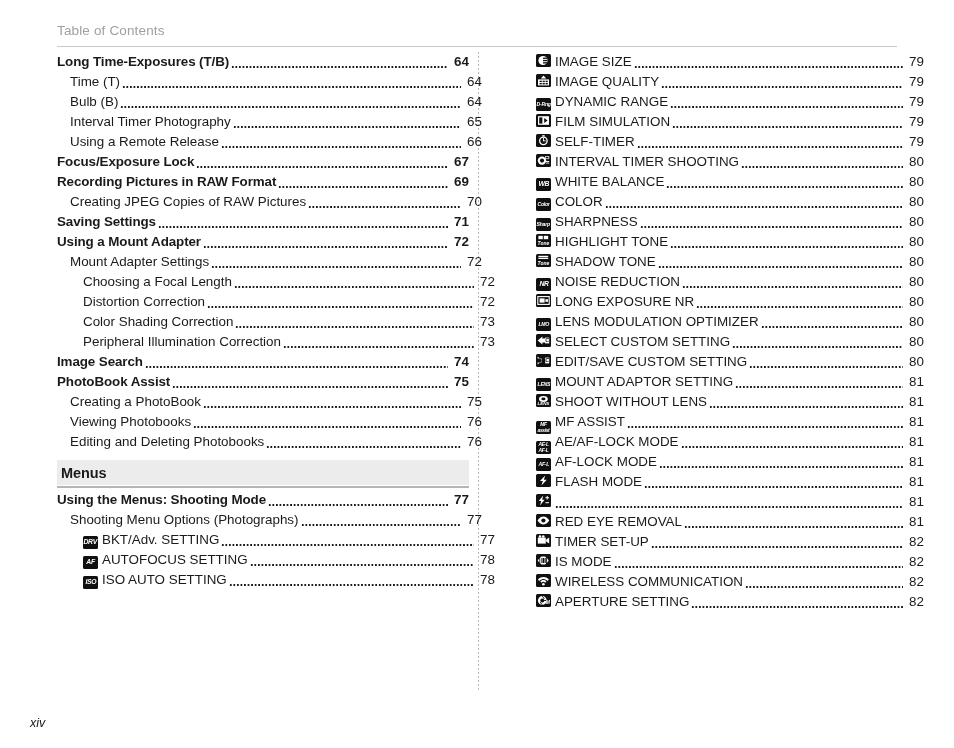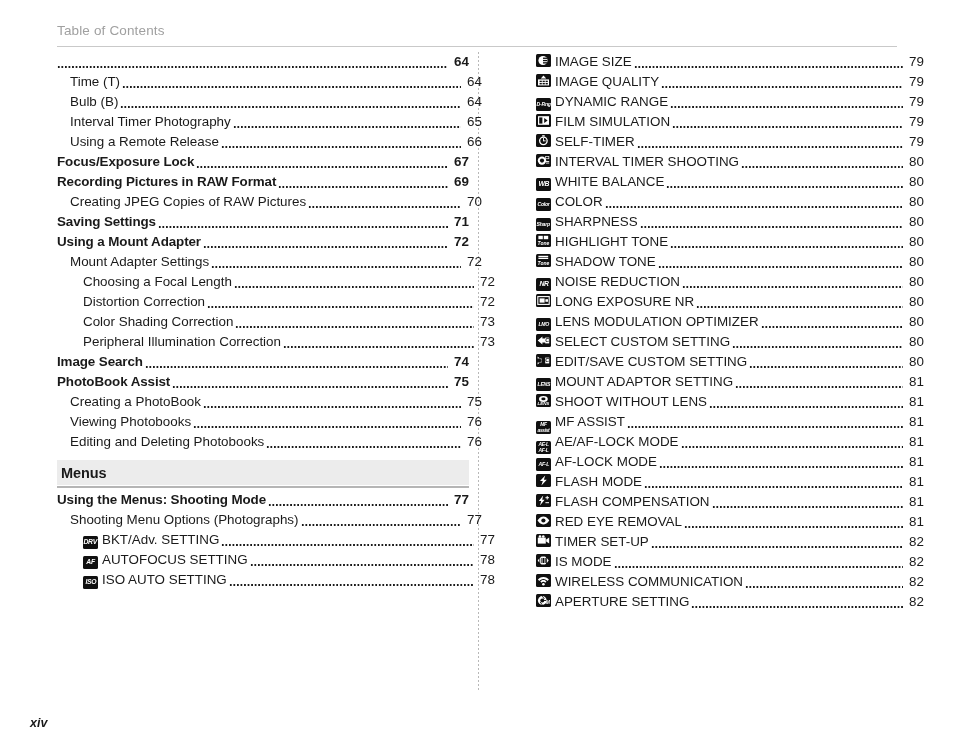--- a/index.html
+++ b/index.html
@@ -164,37 +164,38 @@
     align-items: center;
     font-style: italic;
   }
 
   
   #page-footer {
     position: absolute;
     left: 30px;
     bottom: 18px;
     font-size: 12.5px;
-    font-weight: bold;
+    font-weight: normal;
     font-style: italic;
     color: #1a1a1a;
   }
 </style>
 </head>
 <body>
 
 <div id="page-header">
   <div class="header-text">Table of Contents</div>
 </div>
 <div id="header-rule"></div>
 
 <div id="column-divider"></div>
 
 <div class="column" id="left-column">
     <div class="toc-row lvl0">
+      <span class="title">Long Time-Exposures (T/B)</span>
       <span class="leader"></span>
       <span class="pagenum">64</span>
     </div>
     <div class="toc-row lvl1">
       <span class="title">Time (T)</span>
       <span class="leader"></span>
       <span class="pagenum">64</span>
     </div>
     <div class="toc-row lvl1">
       <span class="title">Bulb (B)</span>
@@ -612,21 +613,20 @@
       <span class="icon-cell">
         <span class="badge">
           <svg width="13" height="11" viewBox="0 0 13 11">
             <path d="M6.2 0.6 L1.8 6.0 L4.2 6.0 L3.0 10.6 L7.6 4.7 L5.2 4.7 Z" fill="#fff"></path>
             <rect x="8.4" y="2.2" width="3.6" height="1.0" fill="#fff"></rect>
             <rect x="9.7" y="0.9" width="1.0" height="3.6" fill="#fff"></rect>
             <rect x="8.4" y="7.2" width="3.6" height="1.0" fill="#fff"></rect>
           </svg>
         </span>
       </span>
-      <span class="title">FLASH COMPENSATION</span>
       <span class="leader"></span>
       <span class="pagenum">81</span>
     </div>
     <div class="toc-row lvl-icon">
       <span class="icon-cell">
         <span class="badge">
           <svg width="13" height="11" viewBox="0 0 13 11">
             <path d="M6.4 1.6 C10.0 1.6 12.2 5.5 12.2 5.5 C12.2 5.5 10.0 9.4 6.4 9.4 C2.8 9.4 0.6 5.5 0.6 5.5 C0.6 5.5 2.8 1.6 6.4 1.6 Z" fill="#fff"></path>
             <circle cx="6.4" cy="5.5" r="2.1" fill="#101010"></circle>
           </svg>

